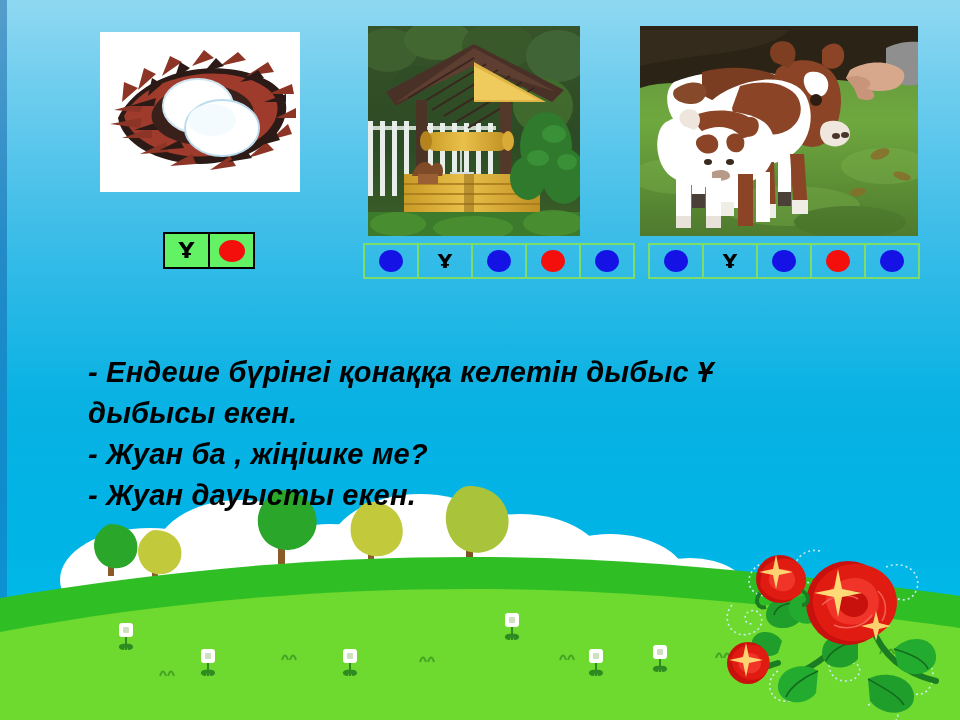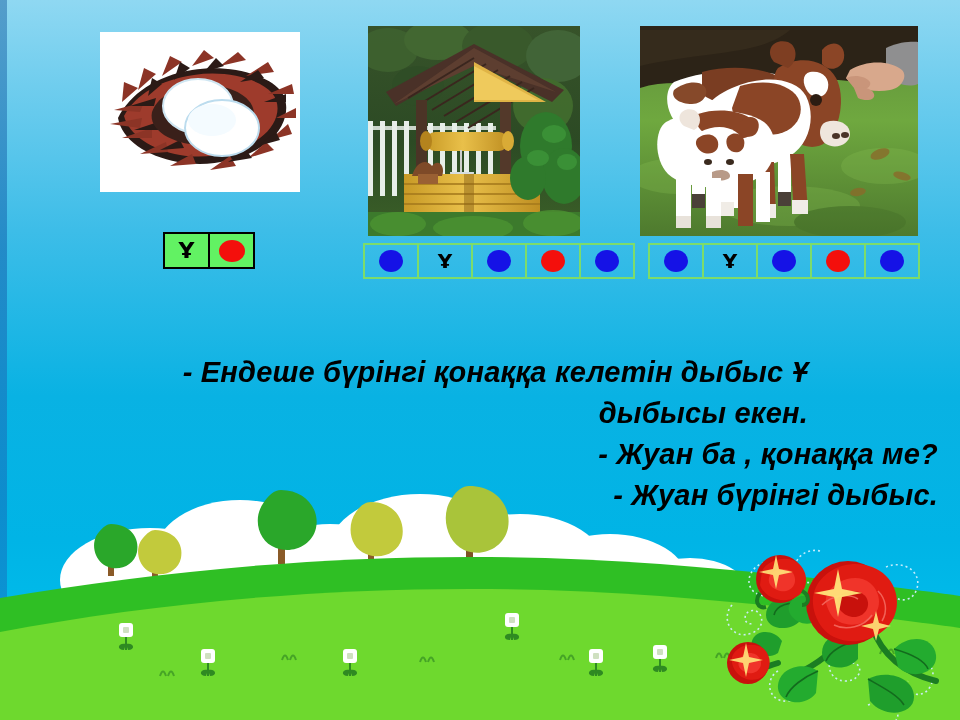--- a/index.html
+++ b/index.html
@@ -131,21 +131,21 @@
     width: 850px;
     color: #000000;
     font-family: "Liberation Sans", sans-serif;
     font-weight: bold;
     font-style: italic;
     font-size: 29px;
     line-height: 41px;
     letter-spacing: .2px;
     z-index: 6;
   }
-  #text-block .line { white-space: normal; text-align: right; }
+  #text-block .line { white-space: normal; }
   #text-block .line.l1 { width: 720px; }
 
   
   #landscape {
     position: absolute;
     left: 0; bottom: 0;
     width: 960px; height: 250px;
   }
   #landscape svg { display: block; width: 960px; height: 250px; }
 
@@ -450,22 +450,22 @@
     <div class="cell">
       <span class="dot red"></span>
     </div>
     <div class="cell">
       <span class="dot blue"></span>
     </div>
   </div>
 
   <div id="text-block">
     <div class="line l1">- Ендеше бүрінгі қонаққа келетін дыбыс Ұ дыбысы екен.</div>
-    <div class="line">- Жуан ба , қонаққа ме?</div>
-    <div class="line">- Жуан бүрінгі дыбыс.</div>
+    <div class="line">- Жуан ба , жіңішке ме?</div>
+    <div class="line">- Жуан дауысты екен.</div>
   </div>
 
   <div id="landscape">
     <svg viewBox="0 0 960 250" xmlns="http://www.w3.org/2000/svg" aria-hidden="true">
 
       <g fill="#ffffff">
         <ellipse cx="150" cy="110" rx="90" ry="52"></ellipse>
         <ellipse cx="240" cy="86" rx="86" ry="56"></ellipse>
         <ellipse cx="330" cy="104" rx="80" ry="50"></ellipse>
         <ellipse cx="420" cy="82" rx="92" ry="58"></ellipse>

